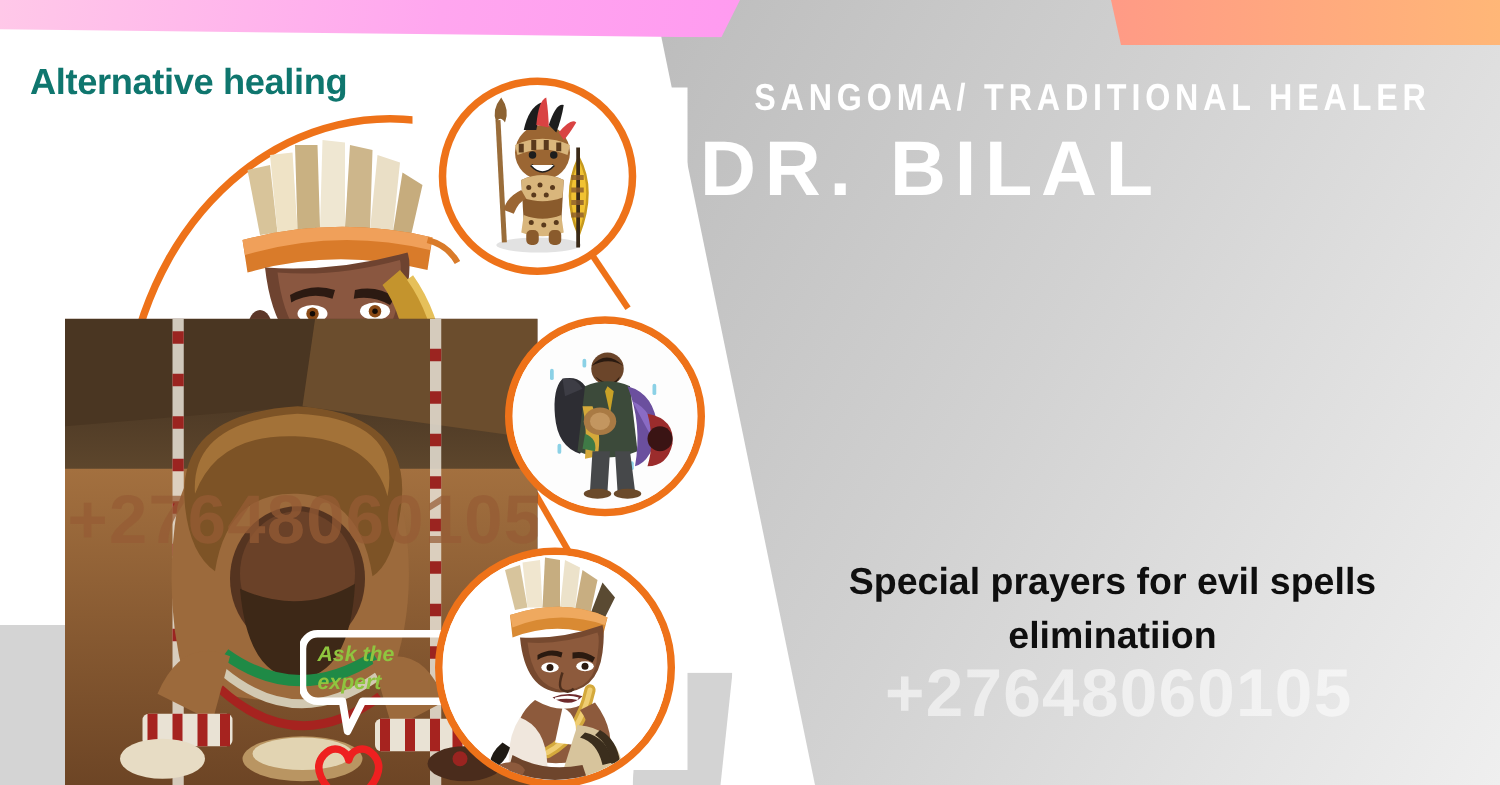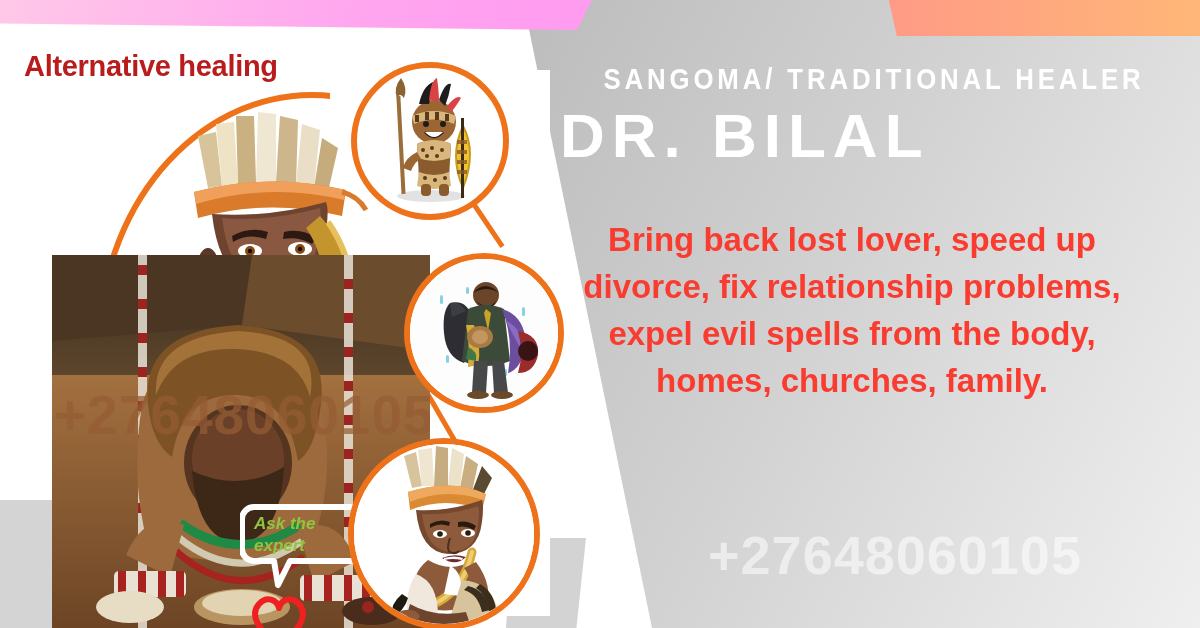--- a/index.html
+++ b/index.html
@@ -34,21 +34,21 @@
     clip-path:polygon(8% 0,100% 0,88% 100%,0 100%);
   }
   .gray-left-foot{
     position:absolute;left:0;top:500px;width:53px;height:128px;
     background:#d4d4d4;
   }
 
   
   .alt-heading{
     position:absolute;left:24px;top:50px;
-    font-size:29px;font-weight:bold;color:#b91c1c;
+    font-size:29px;font-weight:bold;color:#0f766e;
     letter-spacing:-0.3px;
   }
 
   
   .big-arc{
     position:absolute;left:96px;top:92px;width:420px;height:500px;
     border:6px solid #ee7219;border-radius:50%;
     background:transparent;
   }
   .arc-mask-right{
@@ -433,23 +433,21 @@
       <path d="M56 160 q24 14 56 8 l4 12 q-34 10 -64 -6 Z" fill="#6e452c"></path>
       <path d="M44 168 q16 -6 22 4 l-4 8 q-12 -6 -20 -4 Z" fill="#8d5a3c"></path>
 
       <path d="M48 150 q-12 10 -10 22 q12 -4 16 -18 Z" fill="#1f1a14"></path>
     </svg>
   </div>
 
   <div class="kicker">SANGOMA/ TRADITIONAL HEALER</div>
   <div class="bigname">DR.  BILAL</div>
 
-  <div class="redblock">
-    <div>Bring back lost lover, speed up</div>
-    <div>divorce, fix relationship problems,</div>
-    <div>expel evil spells from the body,</div>
-    <div>homes, churches, family.</div>
-  </div>
-
+
+  <div class="blackblock">
+    <div>Special prayers for  evil spells</div>
+    <div>eliminatiion</div>
+  </div>
 
   <div class="ghostnum">+27648060105</div>
 
 </div>
 
 </body></html>

